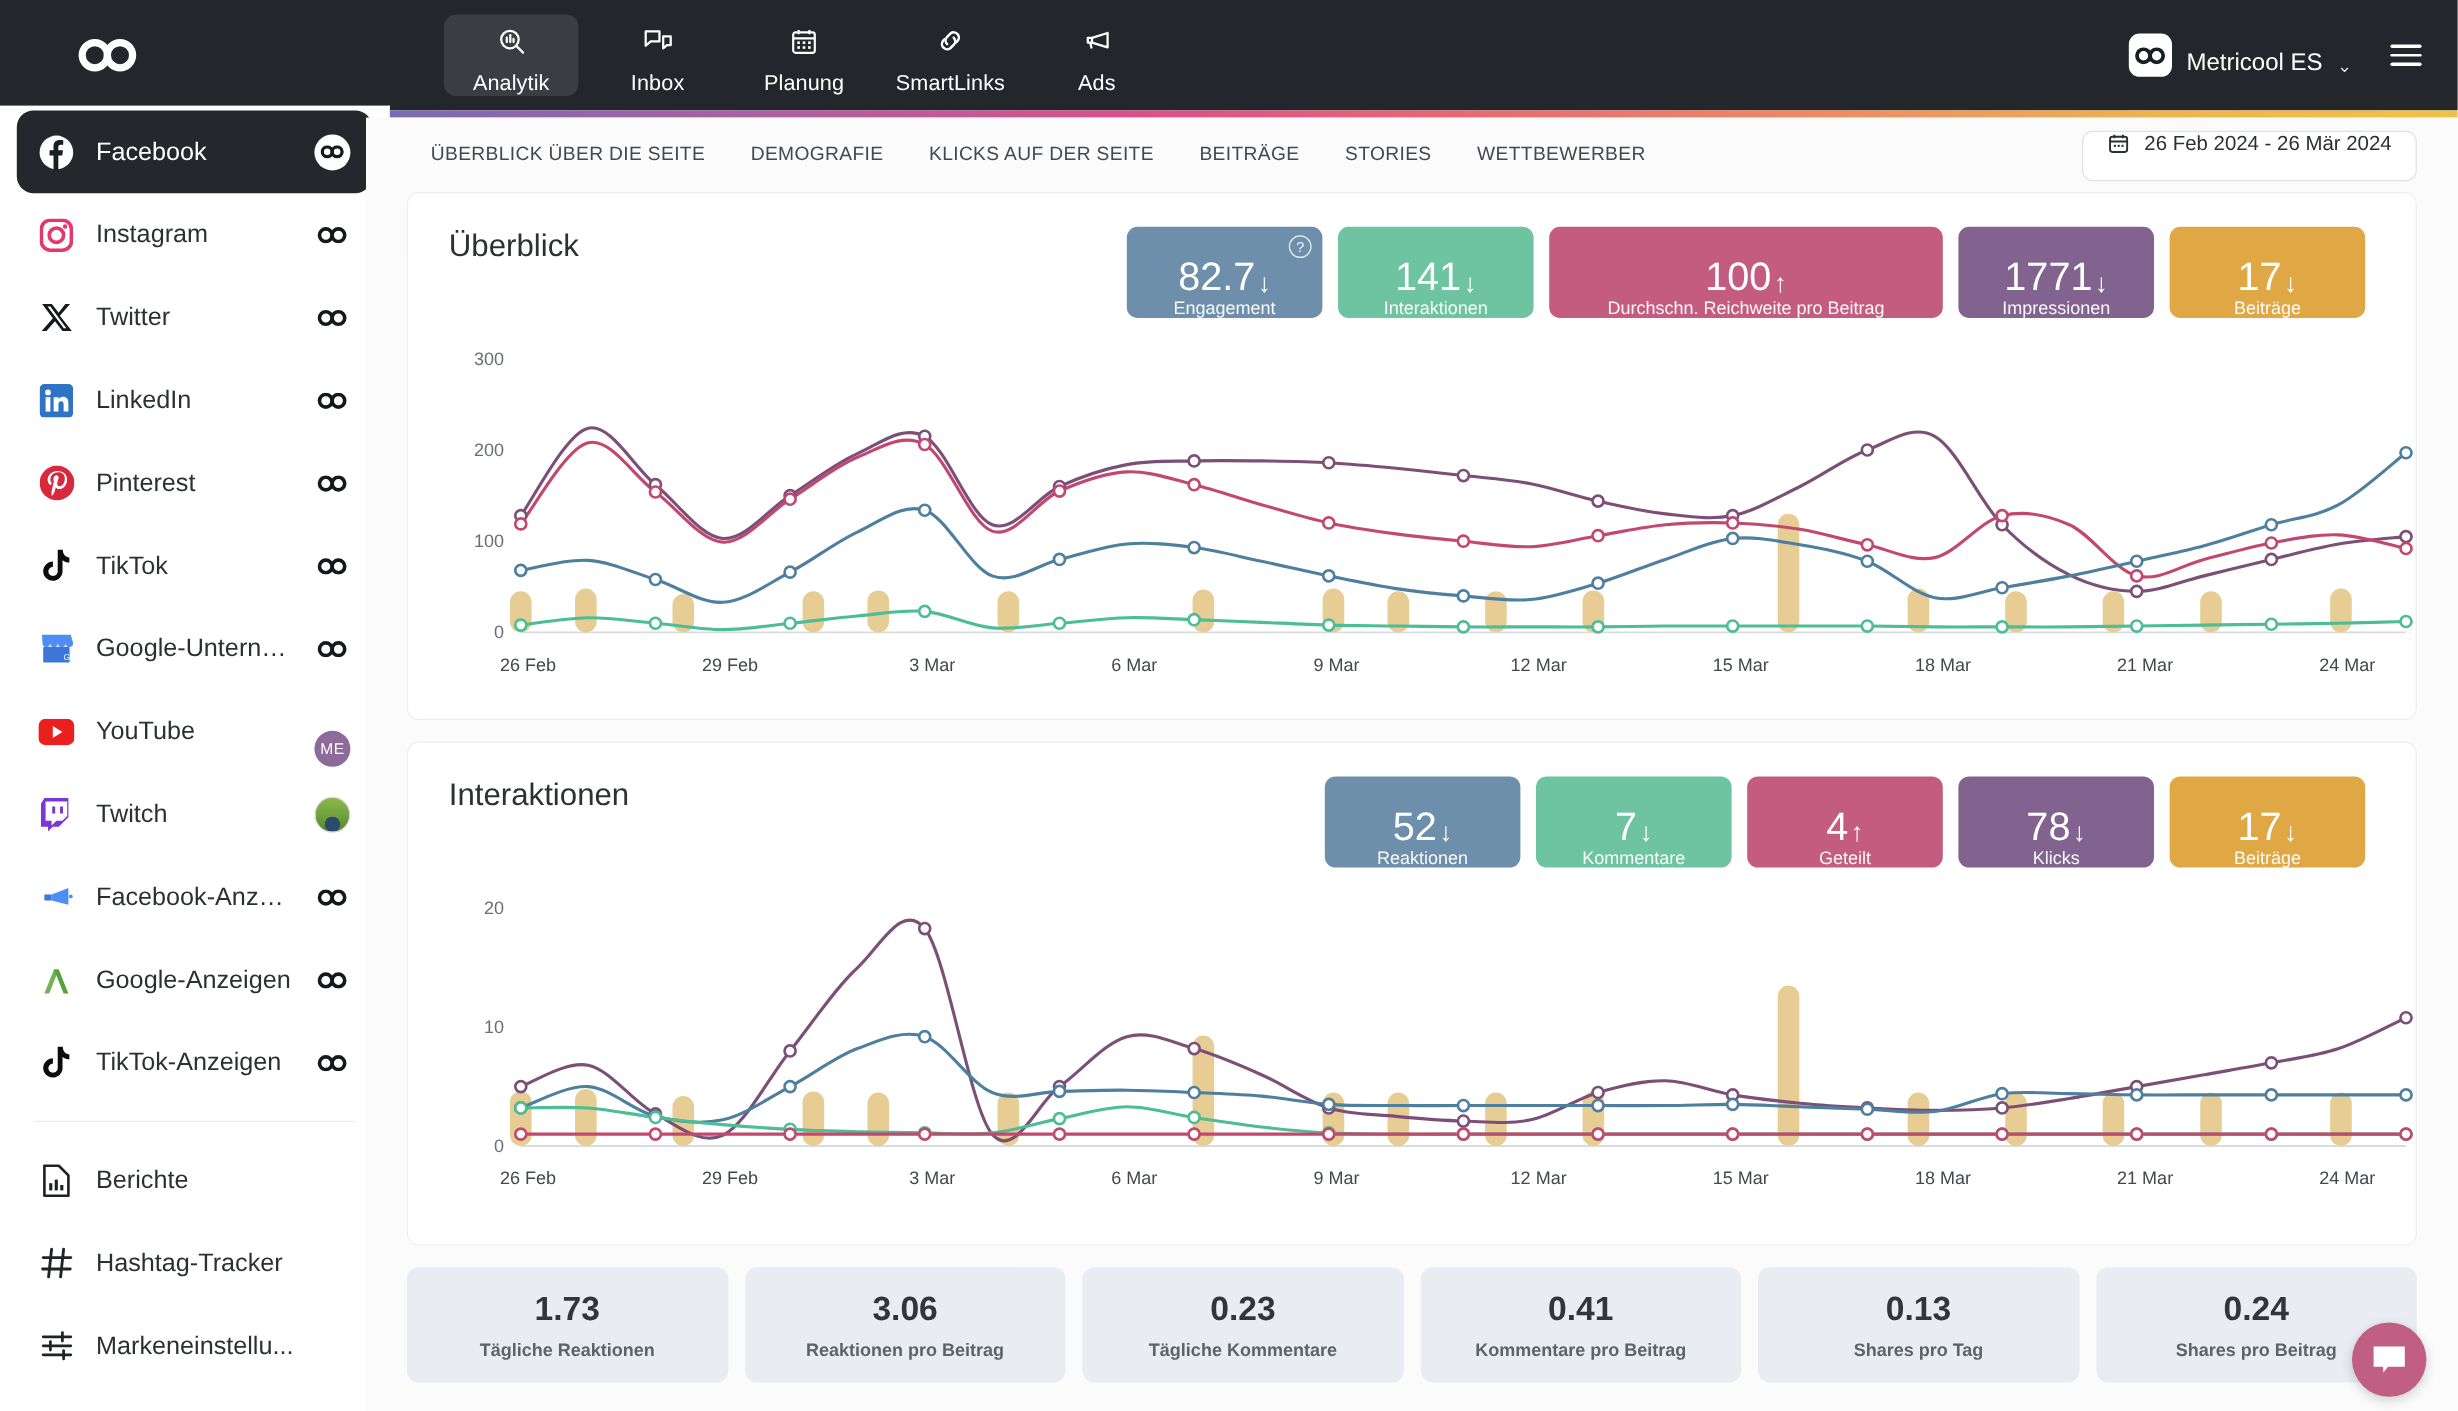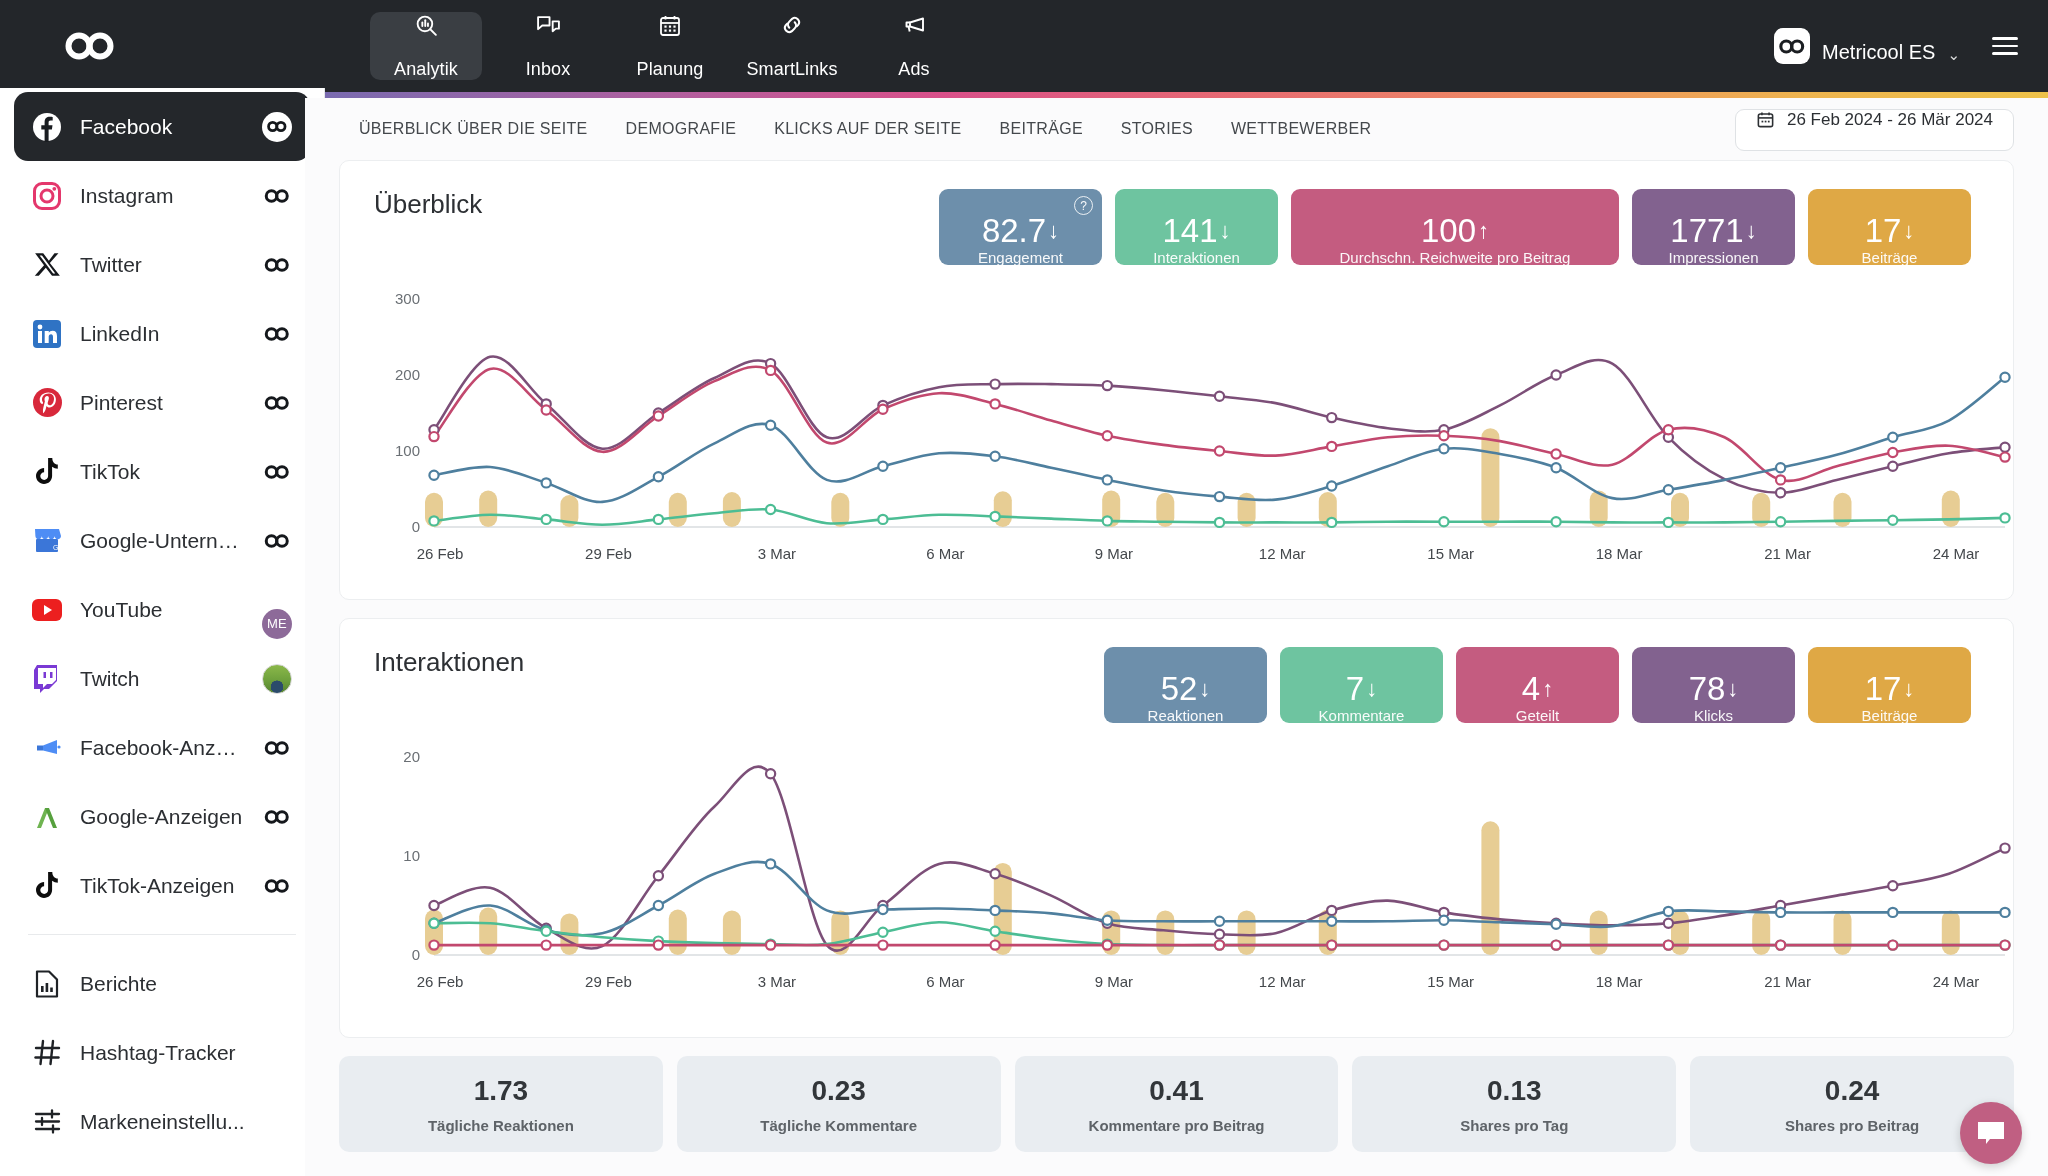--- a/index.html
+++ b/index.html
@@ -12,21 +12,21 @@
   
   .topnav {
     position: absolute; top: 0; left: 0; width: 2048px; height: 92px;
     background: #23262a; display: flex; align-items: center;
   }
   .brand-logo { width: 180px; display: flex; justify-content: center; align-items: center; }
   .infinity-glyph { display:block; }
   .nav-items { display: flex; align-items: center; gap: 10px; margin-left: 190px; }
   .nav-item {
     width: 112px; height: 68px; border-radius: 10px;
-    display: flex; flex-direction: column; align-items: center; justify-content: space-between;
+    display: flex; flex-direction: column; align-items: center; justify-content: flex-end;
     gap: 12px; cursor: pointer;
   }
   .nav-item.active { background: #3a3e43; }
   .nav-item .nlabel { color: #fff; font-size: 18px; letter-spacing: .1px; }
   .nav-ico { height: 26px; display:flex; align-items:center; justify-content:center; }
 
   .nav-right {
     position: absolute; right: 24px; top: 0; height: 92px;
     display: flex; align-items: center; gap: 26px;
   }
@@ -102,21 +102,21 @@
   }
   .sec-head { display:flex; align-items:flex-start; padding: 28px 34px 0 34px; }
   .sec-title { font-size: 26px; color:#2d3034; font-weight:400; flex:0 0 auto; }
   .kpis { display:flex; gap: 13px; margin-left:auto; padding-right: 8px; }
   .kpi {
     width: 163px; height: 76px; border-radius: 9px; color:#fff;
     display:flex; flex-direction:column; align-items:center; justify-content:center; gap:2px;
     position:relative; cursor:pointer;
   }
   .kpi.wide { width: 328px; }
-  .kpi-val { font-size: 33px; line-height: 1; display:flex; align-items:center; gap:2px; font-weight:400;margin-top:26px;}
+  .kpi-val { font-size: 33px; line-height: 1; display:flex; align-items:flex-end; gap:2px; font-weight:400;margin-top:26px;}
   .kpi-arrow { font-size: 22px; }
   .kpi-lbl { font-size: 15px; opacity:.95; }
   .kpi-help {
     position:absolute; top:7px; right:9px; width:19px; height:19px; border-radius:50%;
     border:1.5px solid rgba(255,255,255,.85); color:rgba(255,255,255,.95);
     font-size:12px; display:flex; align-items:center; justify-content:center; cursor:pointer;
   }
 
   .chartwrap { position:relative; padding: 16px 34px 18px 34px; }
 
@@ -768,20 +768,24 @@
           </svg></div>
     </div>
   </div>
 
   <div class="statcards" id="statcards">
       <div class="statcard">
         <div class="stat-val">1.73</div>
         <div class="stat-lbl">Tägliche Reaktionen</div>
       </div>
       <div class="statcard">
+        <div class="stat-val">3.06</div>
+        <div class="stat-lbl">Reaktionen pro Beitrag</div>
+      </div>
+      <div class="statcard">
         <div class="stat-val">0.23</div>
         <div class="stat-lbl">Tägliche Kommentare</div>
       </div>
       <div class="statcard">
         <div class="stat-val">0.41</div>
         <div class="stat-lbl">Kommentare pro Beitrag</div>
       </div>
       <div class="statcard">
         <div class="stat-val">0.13</div>
         <div class="stat-lbl">Shares pro Tag</div>

